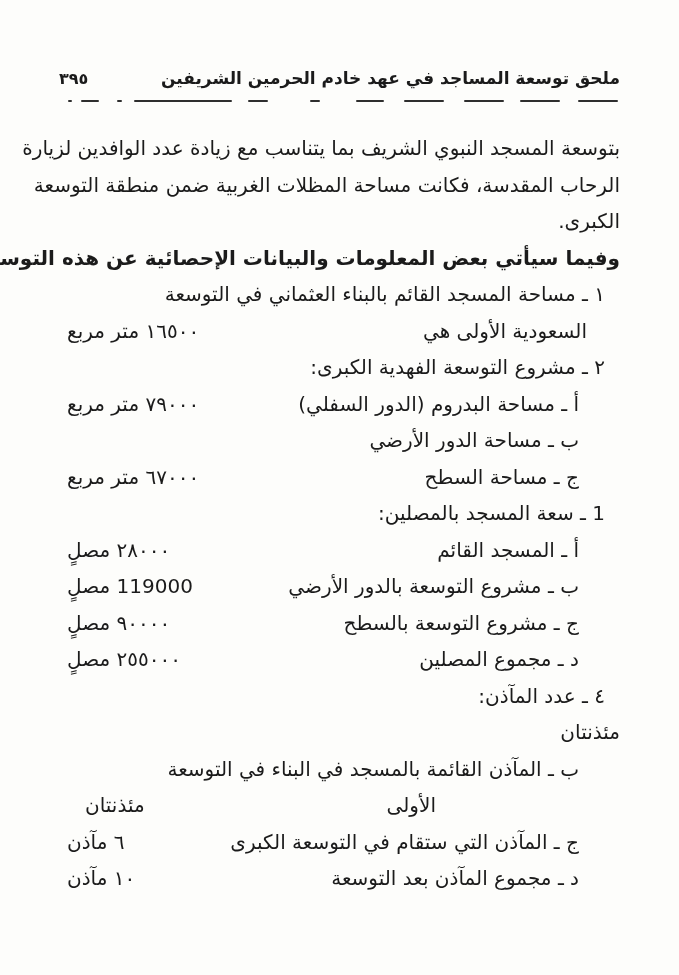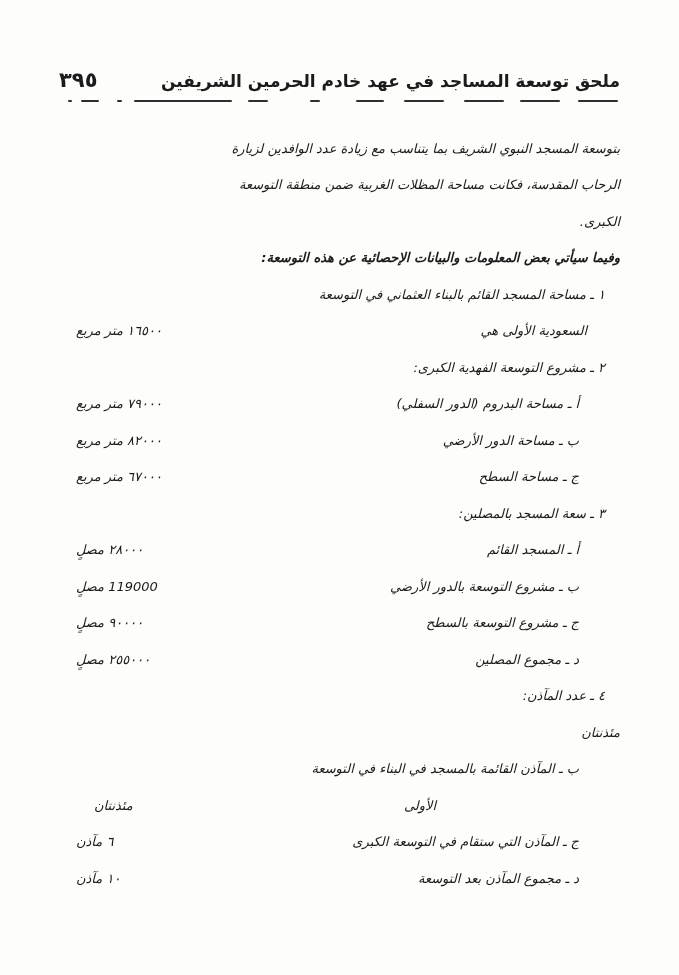--- a/index.html
+++ b/index.html
@@ -18,41 +18,40 @@
   }
   
   .header{
     position:absolute;top:68px;right:59px;left:59px;
     display:flex;justify-content:space-between;align-items:baseline;
   }
   .running-title{
     font-size:17px;font-weight:bold;letter-spacing:-0.2px;
   }
   .page-number{
-    font-size:21px;font-weight:bold;
+    font-size:16px;font-weight:bold;
   }
   
   .rule{position:absolute;top:99px;right:59px;left:59px;height:4px;}
   .rule i{position:absolute;top:1px;height:2px;background:#2e2e2e;border-radius:1px;}
   .rule i:nth-child(1){right:2px;width:40px;}
   .rule i:nth-child(2){right:60px;width:40px;}
   .rule i:nth-child(3){right:116px;width:40px;}
   .rule i:nth-child(4){right:176px;width:40px;}
   .rule i:nth-child(5){right:236px;width:28px;}
   .rule i:nth-child(6){right:300px;width:10px;}
   .rule i:nth-child(7){right:352px;width:20px;}
   .rule i:nth-child(8){right:388px;width:98px;height:1.5px;}
   .rule i:nth-child(9){right:498px;width:5px;}
   .rule i:nth-child(10){right:521px;width:18px;}
   .rule i:nth-child(11){right:548px;width:4px;}
   
   .content{
-    position:absolute;top:130px;right:59px;left:76px;
-    font-size:13px;
-    font-style:italic;
+    position:absolute;top:130px;right:59px;left:67px;
+    font-size:20px;
   }
   .ln{
     height:36.5px;
     display:flex;
     align-items:center;
     white-space:nowrap;
   }
   .row{justify-content:space-between;}
   .bold{font-weight:bold;}
   .ind1{padding-right:15px;}   
@@ -100,28 +99,27 @@
       <span class="val">١٦٥٠٠ متر مربع</span>
     </div>
 
     <div class="ln ind1">٢ ـ مشروع التوسعة الفهدية الكبرى:</div>
     <div class="ln row">
       <span class="ind2">أ ـ مساحة البدروم (الدور السفلي)</span>
       <span class="val">٧٩٠٠٠ متر مربع</span>
     </div>
     <div class="ln row">
       <span class="ind2">ب ـ مساحة الدور الأرضي</span>
-      <span class="val">٨٢٠٠٠ متر مربع</span>
     </div>
     <div class="ln row">
       <span class="ind2">ج ـ مساحة السطح</span>
       <span class="val">٦٧٠٠٠ متر مربع</span>
     </div>
 
-    <div class="ln ind1">٣ ـ سعة المسجد بالمصلين:</div>
+    <div class="ln ind1">1 ـ سعة المسجد بالمصلين:</div>
     <div class="ln row">
       <span class="ind2">أ ـ المسجد القائم</span>
       <span class="val">٢٨٠٠٠ مصلٍ</span>
     </div>
     <div class="ln row">
       <span class="ind2">ب ـ مشروع التوسعة بالدور الأرضي</span>
       <span class="val">119000 مصلٍ</span>
     </div>
     <div class="ln row">
       <span class="ind2">ج ـ مشروع التوسعة بالسطح</span>

